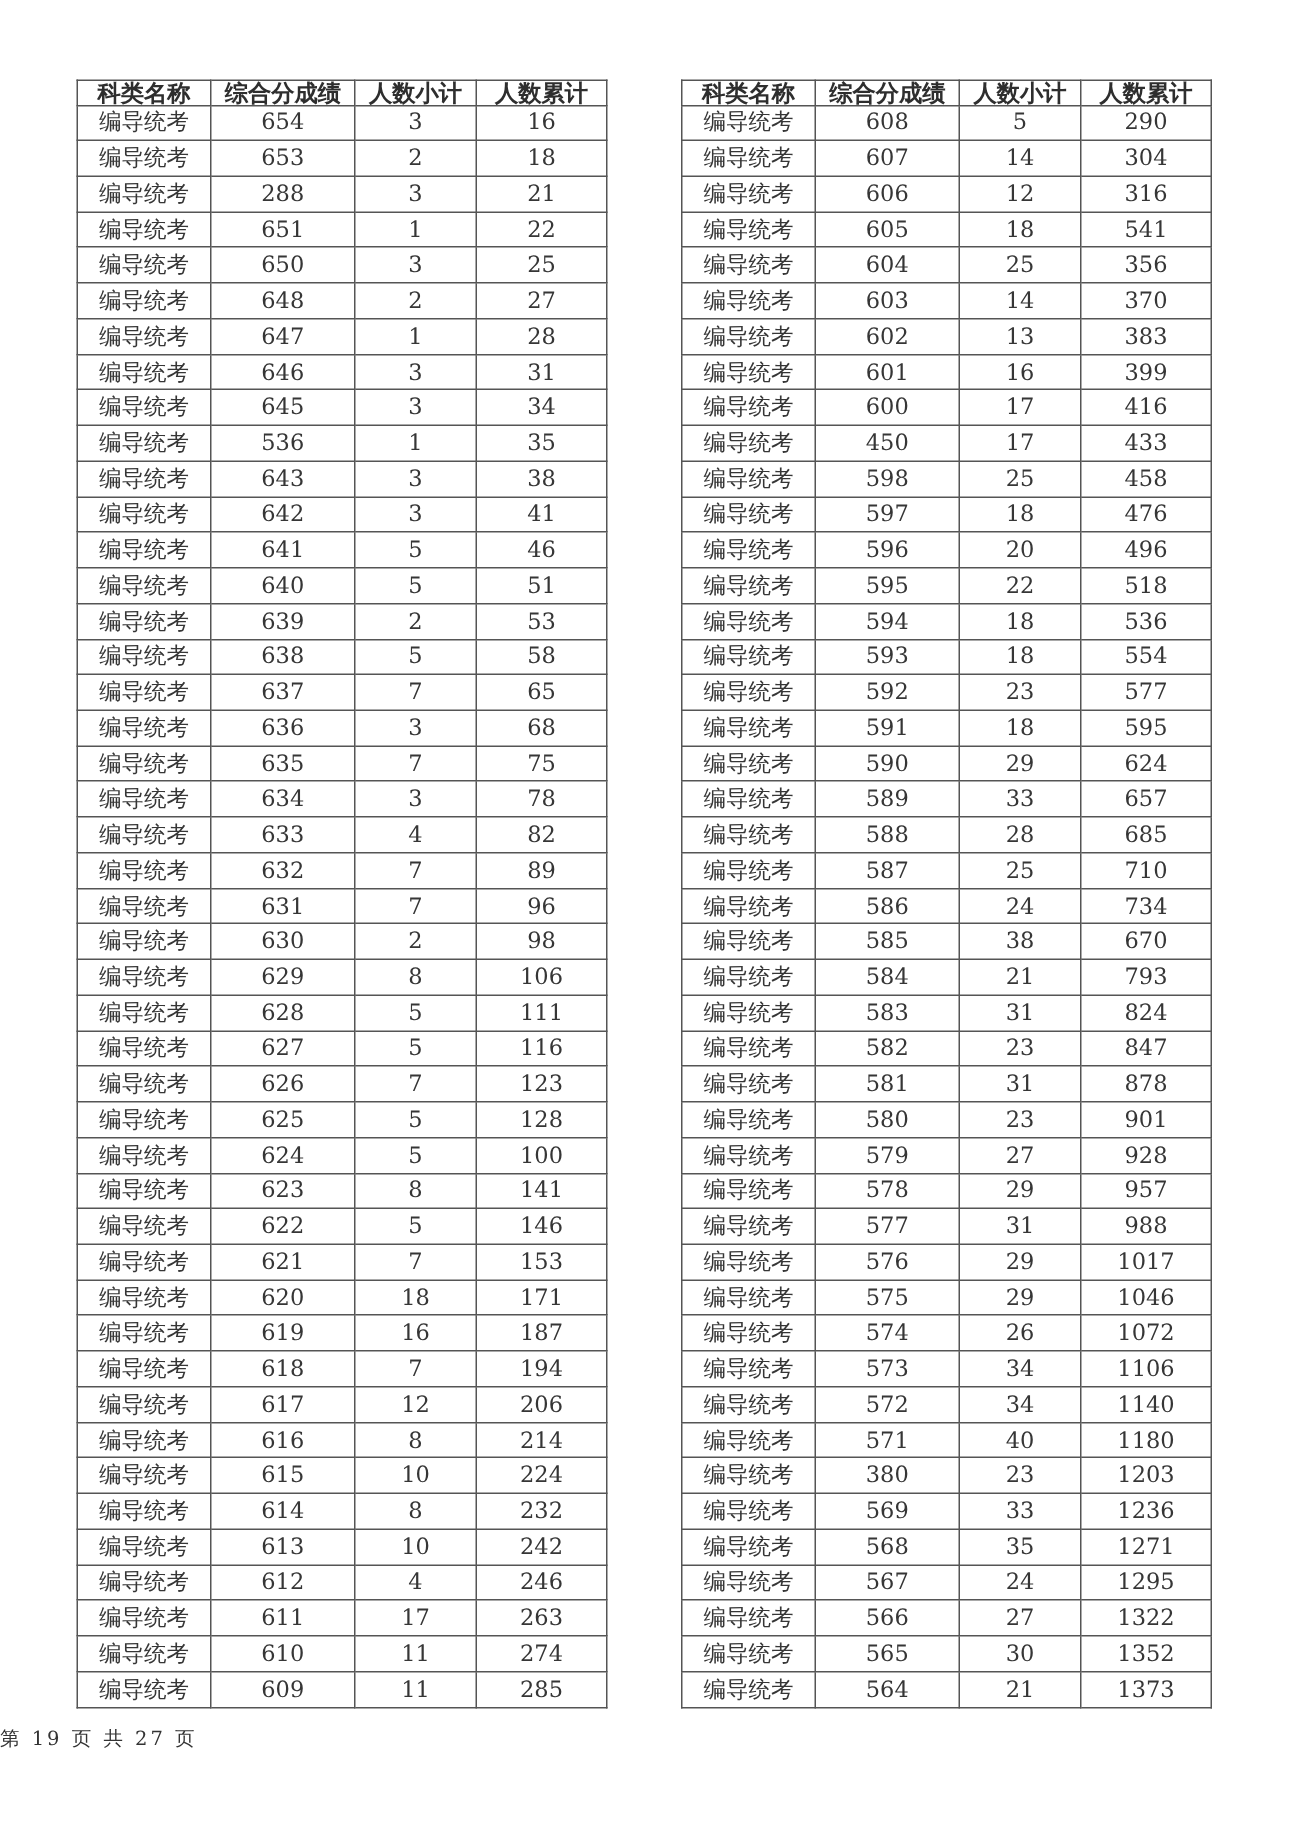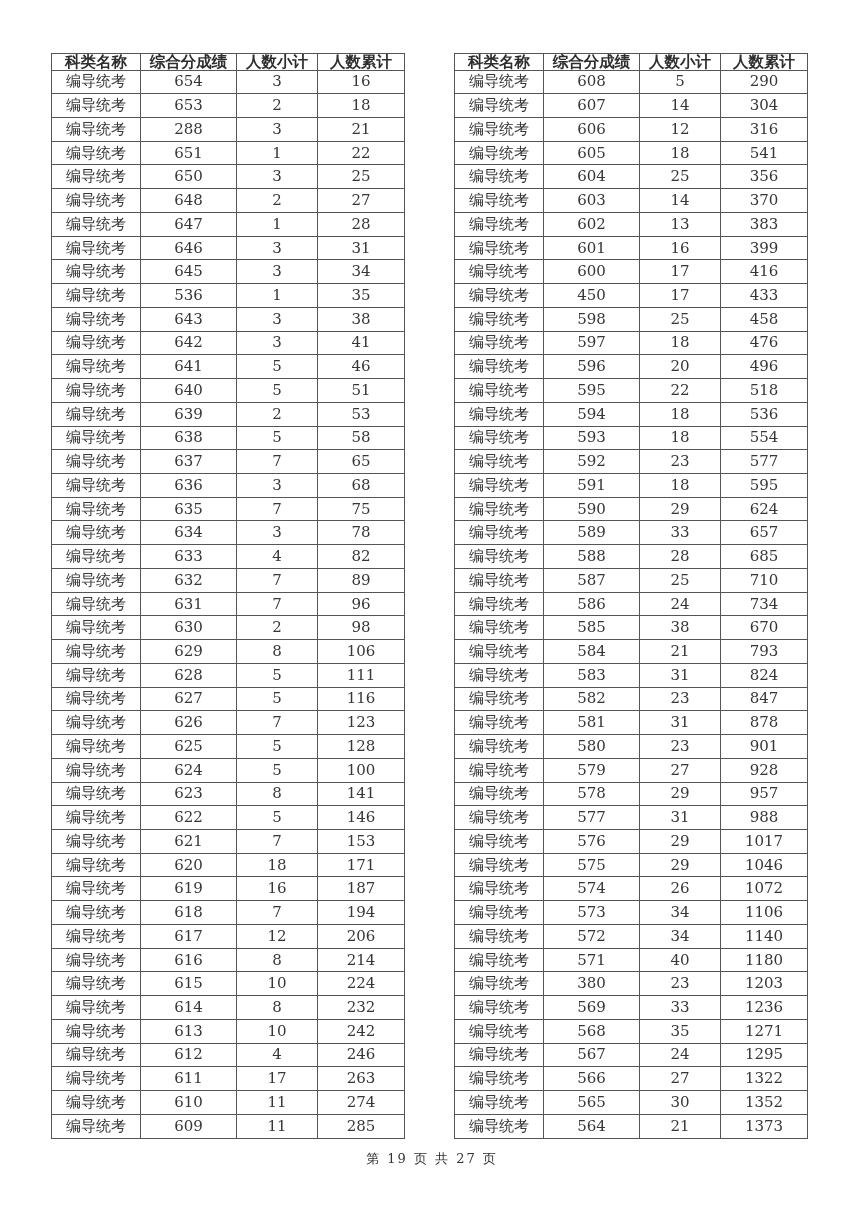--- a/index.html
+++ b/index.html
@@ -43,21 +43,20 @@
   table.score-table th {
     font-size: 15.5px;
     font-weight: bold;
     color: #2e2e2e;
   }
   .footer {
     position: absolute;
     top: 1150px;
     left: 0;
     width: 100%;
-    text-align: center;
     font-size: 13px;
     letter-spacing: 2px;
     color: #333333;
   }
 </style>
 </head>
 <body>
 
 <div class="page">
   <div class="tables">

